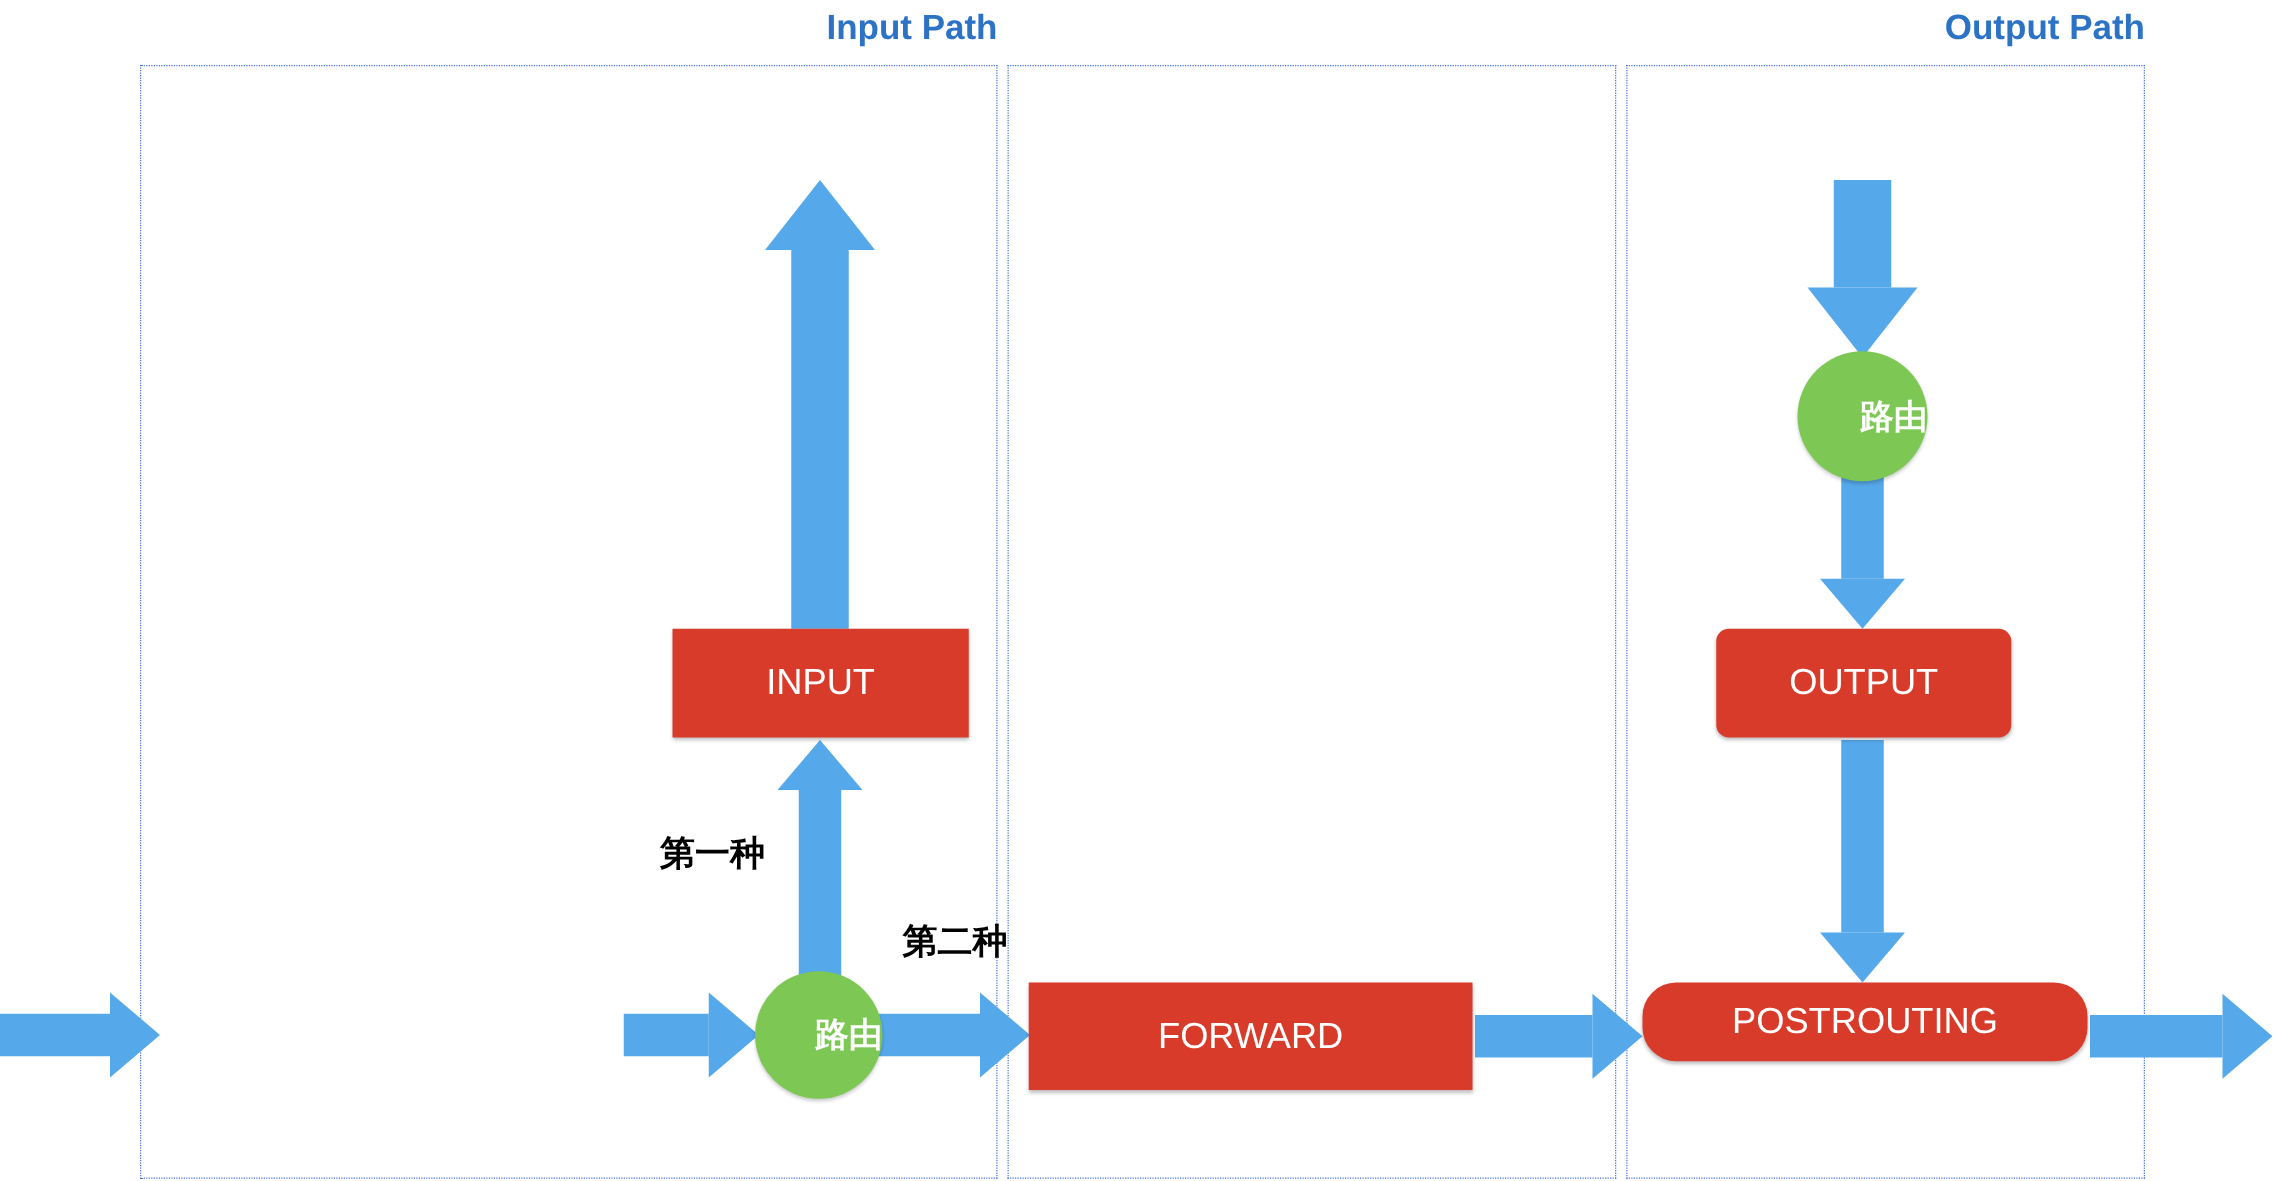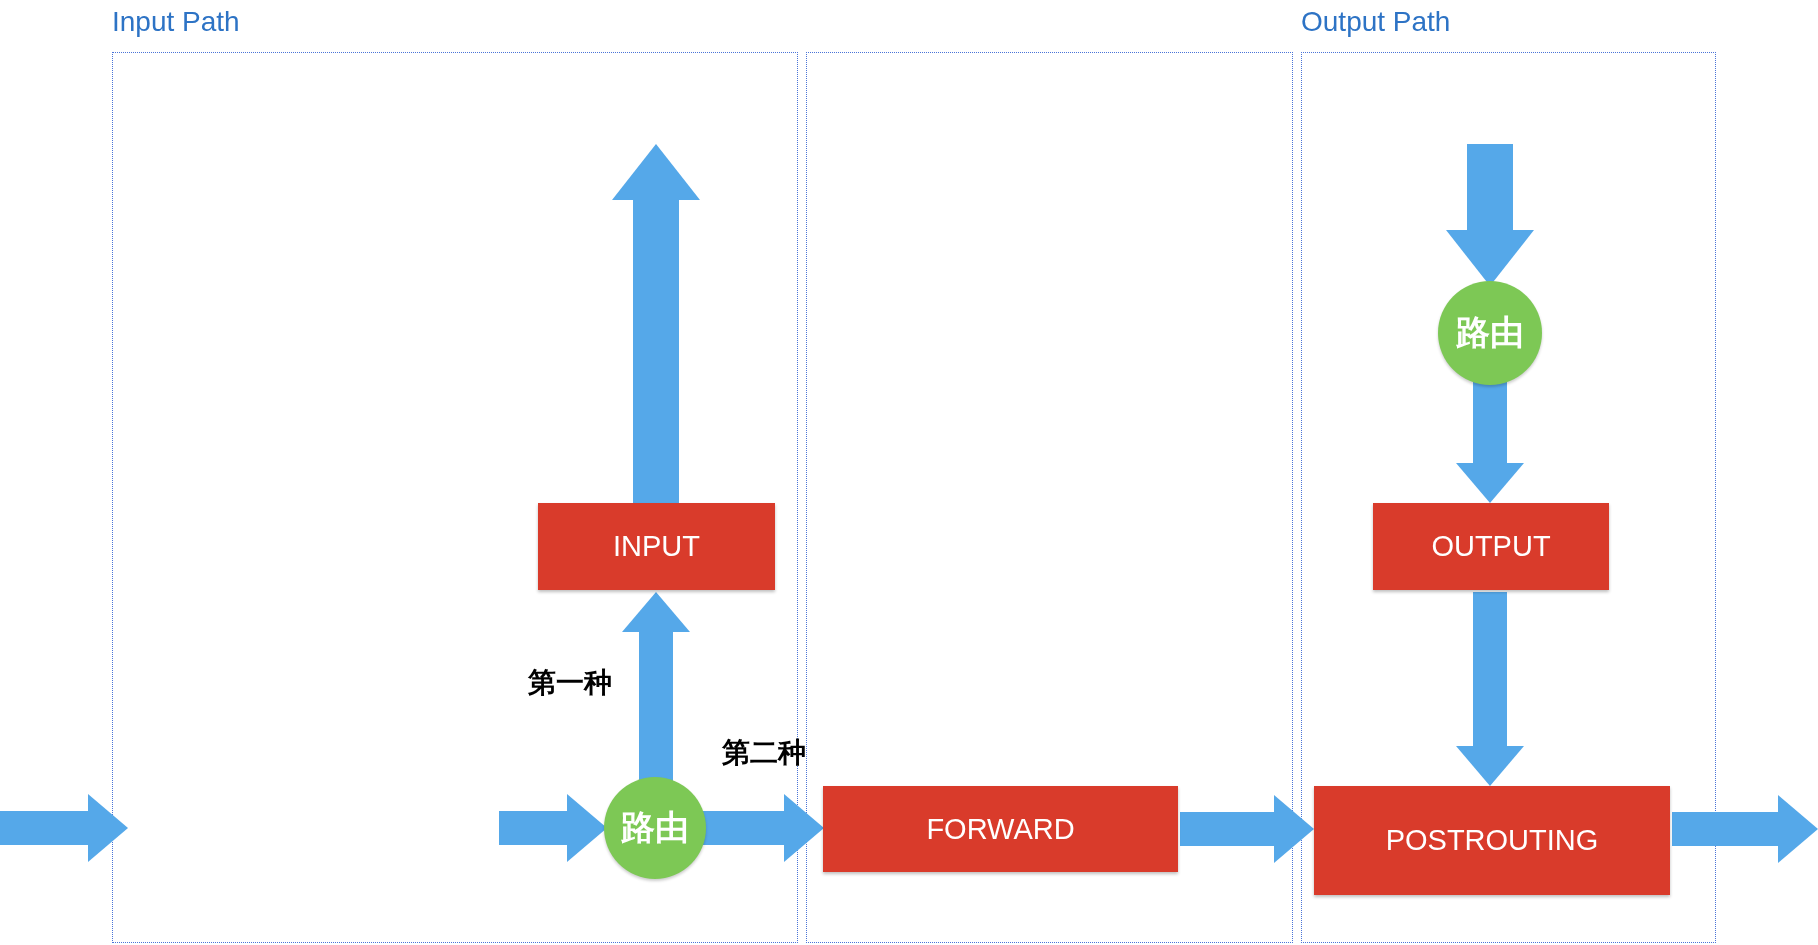--- a/index.html
+++ b/index.html
@@ -5,23 +5,23 @@
   html,body{margin:0;padding:0;background:#ffffff;}
   .canvas{
     position:relative;
     width:1818px;height:945px;
     background:#ffffff;
     font-family:"Liberation Sans","DejaVu Sans",sans-serif;
     overflow:hidden;
   }
   .col-title{
     position:absolute;top:6px;
-    font-size:28px;font-weight:normal;
+    font-size:28px;font-weight:bold;
     color:var(--title-blue,#2D73C5);
-    text-align:left;z-index:1;
+    text-align:right;z-index:1;
   }
   .dotted{
     position:absolute;top:52px;height:891px;
     border:1px dotted var(--dotted-border,#4A74D8);
     box-sizing:border-box;z-index:0;
   }
   .graybar{
     position:absolute;left:81px;top:72px;width:1658px;height:66px;
     background:var(--gray-bar,#8C8C8C);
     border-radius:14px;z-index:5;
@@ -31,22 +31,22 @@
   .red-box{
     position:absolute;z-index:4;
     background:var(--red-box,#D93B2B);
     display:flex;align-items:center;justify-content:center;
     color:#ffffff;font-size:29px;font-weight:normal;
     box-shadow:0 2px 3px rgba(0,0,0,0.25);
   }
   .route-circle{
     position:absolute;z-index:6;border-radius:50%;
     background:var(--green-circle,#7DC855);
-    display:flex;align-items:center;justify-content:center;
-    color:#ffffff;font-size:34px;font-weight:bold;
+    display:flex;align-items:center;justify-content:flex-end;
+    color:#ffffff;font-size:27px;font-weight:bold;
     box-shadow:0 2px 3px rgba(0,0,0,0.2);
   }
   .arrow{position:absolute;display:flex;z-index:2;}
   .arrow.h{flex-direction:row;align-items:center;}
   .arrow.v{flex-direction:column;align-items:center;}
   .shaft{background:var(--arrow,#55A8E9);}
   .head-right{
     width:0;height:0;
     border-top:34px solid transparent;
     border-bottom:34px solid transparent;
@@ -138,24 +138,24 @@
     <div class="head-right"></div>
   </div>
 
 
   <div class="red-box" style="left:538px;top:503px;width:237px;height:87px;">
     <span>INPUT</span>
   </div>
   <div class="red-box" style="left:823px;top:786px;width:355px;height:86px;align-items:center;">
     <span>FORWARD</span>
   </div>
-  <div class="red-box" style="left:1373px;top:503px;width:236px;height:87px;">
+  <div class="red-box" style="left:1373px;top:503px;width:236px;height:87px;border-radius:10px;">
     <span>OUTPUT</span>
   </div>
-  <div class="red-box" style="left:1314px;top:786px;width:356px;height:109px;">
+  <div class="red-box" style="left:1314px;top:786px;width:356px;height:63px;border-radius:27px;">
     <span>POSTROUTING</span>
   </div>
 
   <div class="route-circle" style="left:604px;top:777px;width:102px;height:102px;">
     <span>路由</span>
   </div>
   <div class="route-circle" style="left:1438px;top:281px;width:104px;height:104px;">
     <span>路由</span>
   </div>
 

